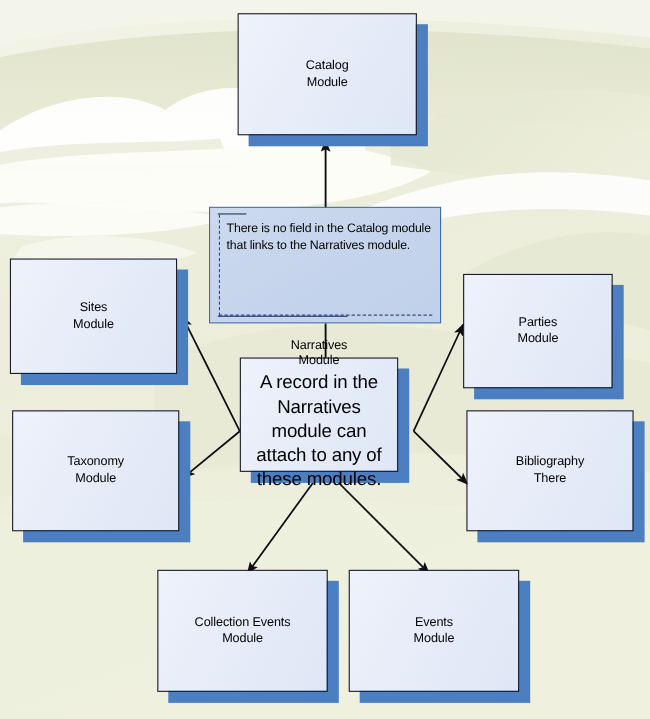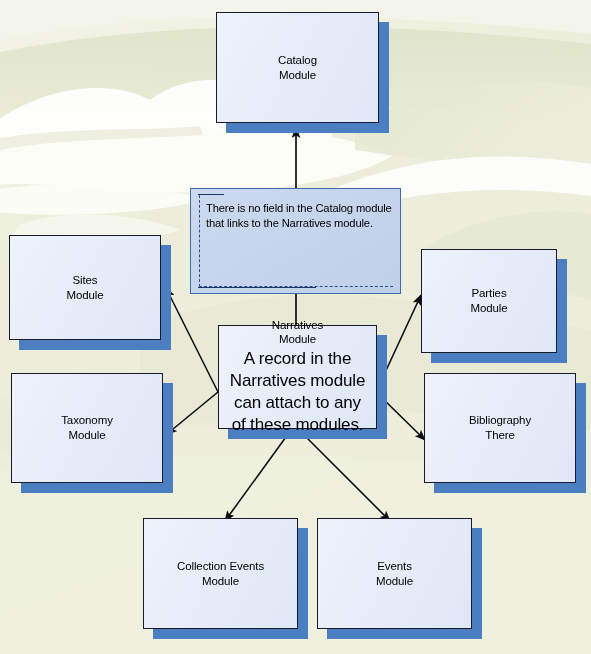--- a/index.html
+++ b/index.html
@@ -240,21 +240,21 @@
   </div>
 
   <div class="node" style="left:424px; top:373px; width:152px; height:110px;">
     <div class="shadow"></div>
     <div class="face">
       <div class="title">Bibliography
 There</div>
     </div>
   </div>
 
-  <div class="node" style="left:218px; top:325px; width:159px; height:104px; z-index:5;">
+  <div class="node" style="left:218px; top:325px; width:144px; height:104px; z-index:5;">
     <div class="shadow"></div>
     <div class="face">
       <div class="title">Narratives
 Module</div>
       <div class="desc">A record in the Narratives module can attach to any of these modules.</div>
     </div>
   </div>
 
   <div class="node" style="left:143px; top:518px; width:155px; height:111px;">
     <div class="shadow"></div>

